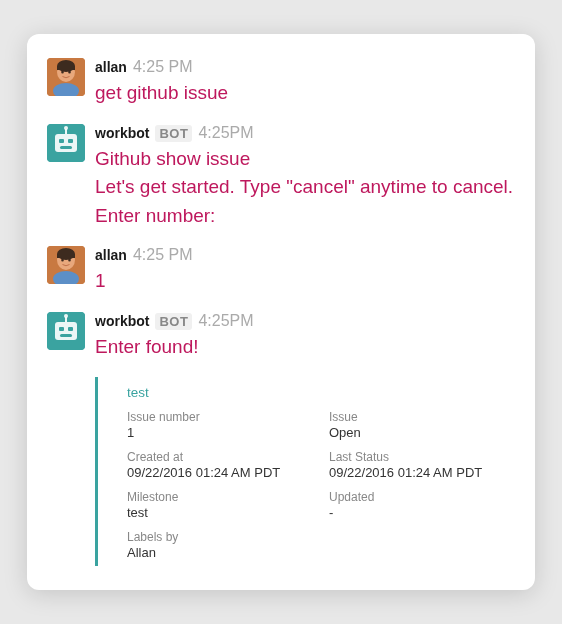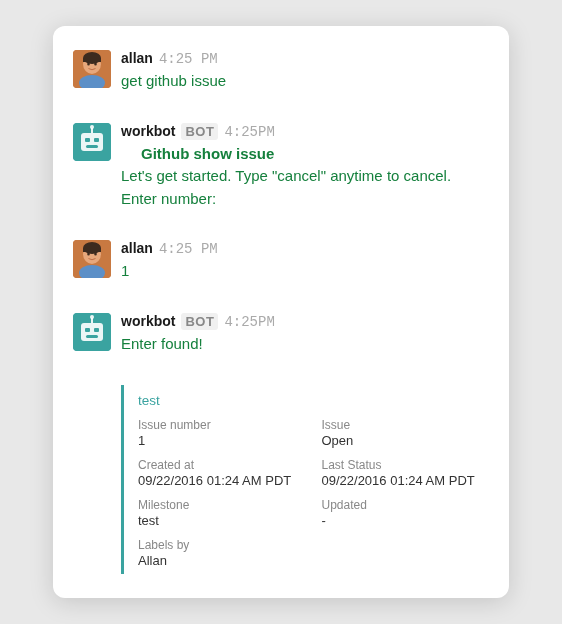--- a/index.html
+++ b/index.html
@@ -5,28 +5,28 @@
     * { box-sizing: border-box; margin: 0; padding: 0; }
     body {
       background: #e8e8e8;
       display: flex;
       justify-content: center;
       align-items: center;
       min-height: 100vh;
       font-family: -apple-system, BlinkMacSystemFont, "Segoe UI", Helvetica, Arial, sans-serif;
     }
     .chat-window {
-      width: 456px;
+      width: 508px;
       background: #fff;
       border-radius: 12px;
       box-shadow: 0 4px 24px rgba(0,0,0,0.15);
       padding: 24px 20px 24px 20px;
       display: flex;
       flex-direction: column;
-      gap: 30px;
+      gap: 16px;
     }
 
     
     .message-row {
       display: flex;
       align-items: flex-start;
       gap: 10px;
     }
     .avatar {
       width: 38px;
@@ -68,40 +68,38 @@
     .bot-badge {
       font-size: 13px;
       font-weight: 700;
       color: #888;
       background: #f0f0f0;
       border-radius: 3px;
       padding: 1px 4px;
       letter-spacing: 0.5px;
     }
     .timestamp {
-      font-size: 14px;
+      font-size: 16px;
       color: #aaa;
-      font-family: Liberation Mono, monospace;
     }
     .message-text {
-      font-size: 15px;
-      color: #15803d;
+      font-size: 19px;
+      color: #be185d;
       line-height: 1.5;
     }
     .message-text strong {
-      font-weight: 700;
+      font-weight: 400;
       display: block;
-      margin-left: 20px;
     }
 
     
     .issue-card {
       margin-left: 48px;
       border-left: 3px solid #3aa3a0;
-      padding-left: 14px;
+      padding-left: 29px;
       padding-top: 6px;
       padding-bottom: 6px;
     }
     .issue-title {
       color: #3aa3a0;
       font-size: 13.5px;
       font-weight: 500;
       margin-bottom: 10px;
       text-decoration: none;
       display: inline-block;

